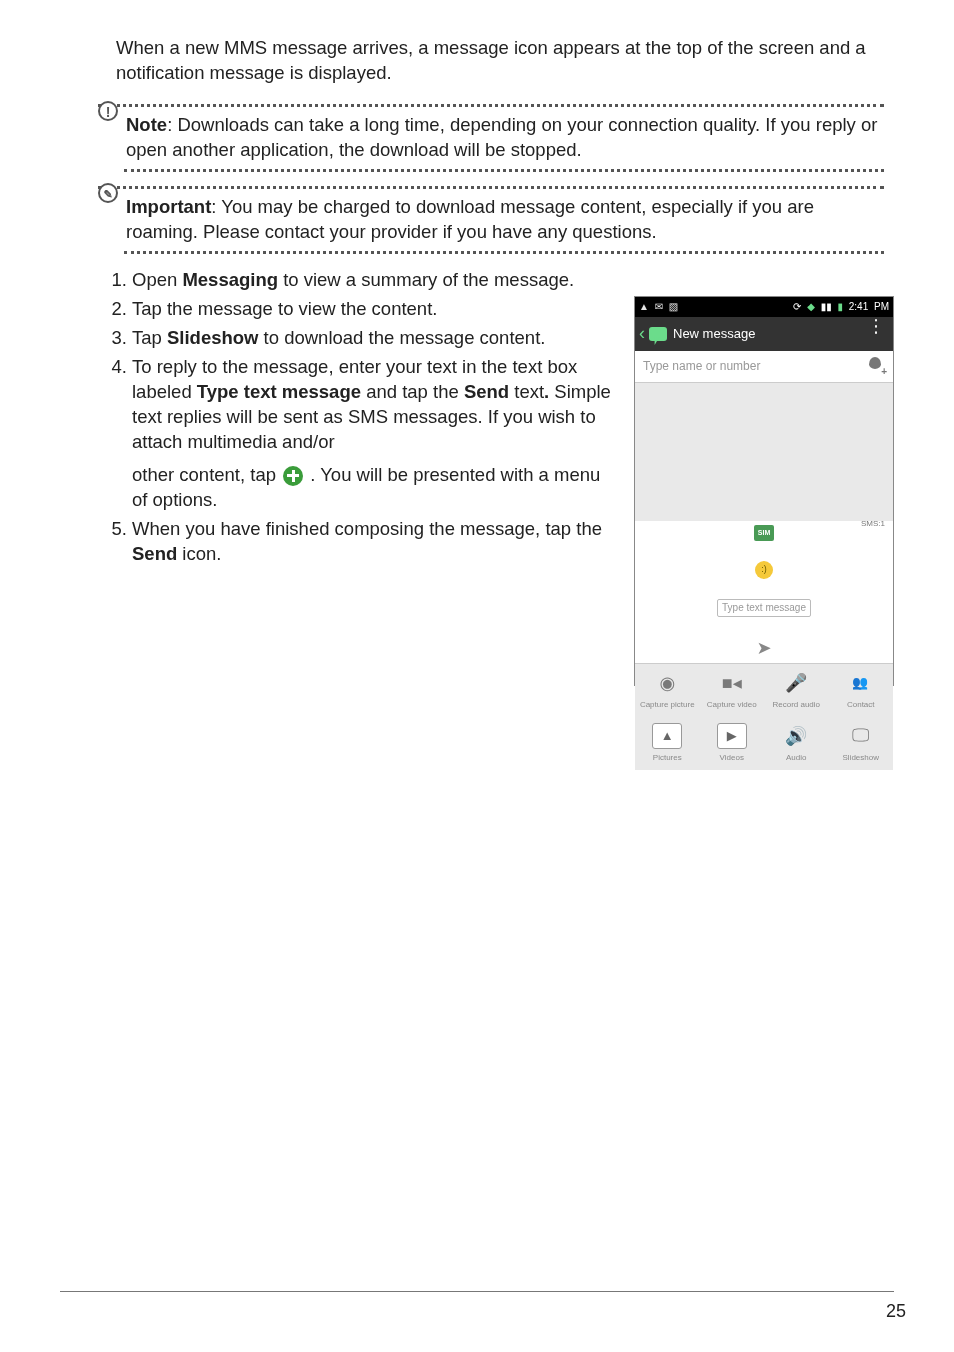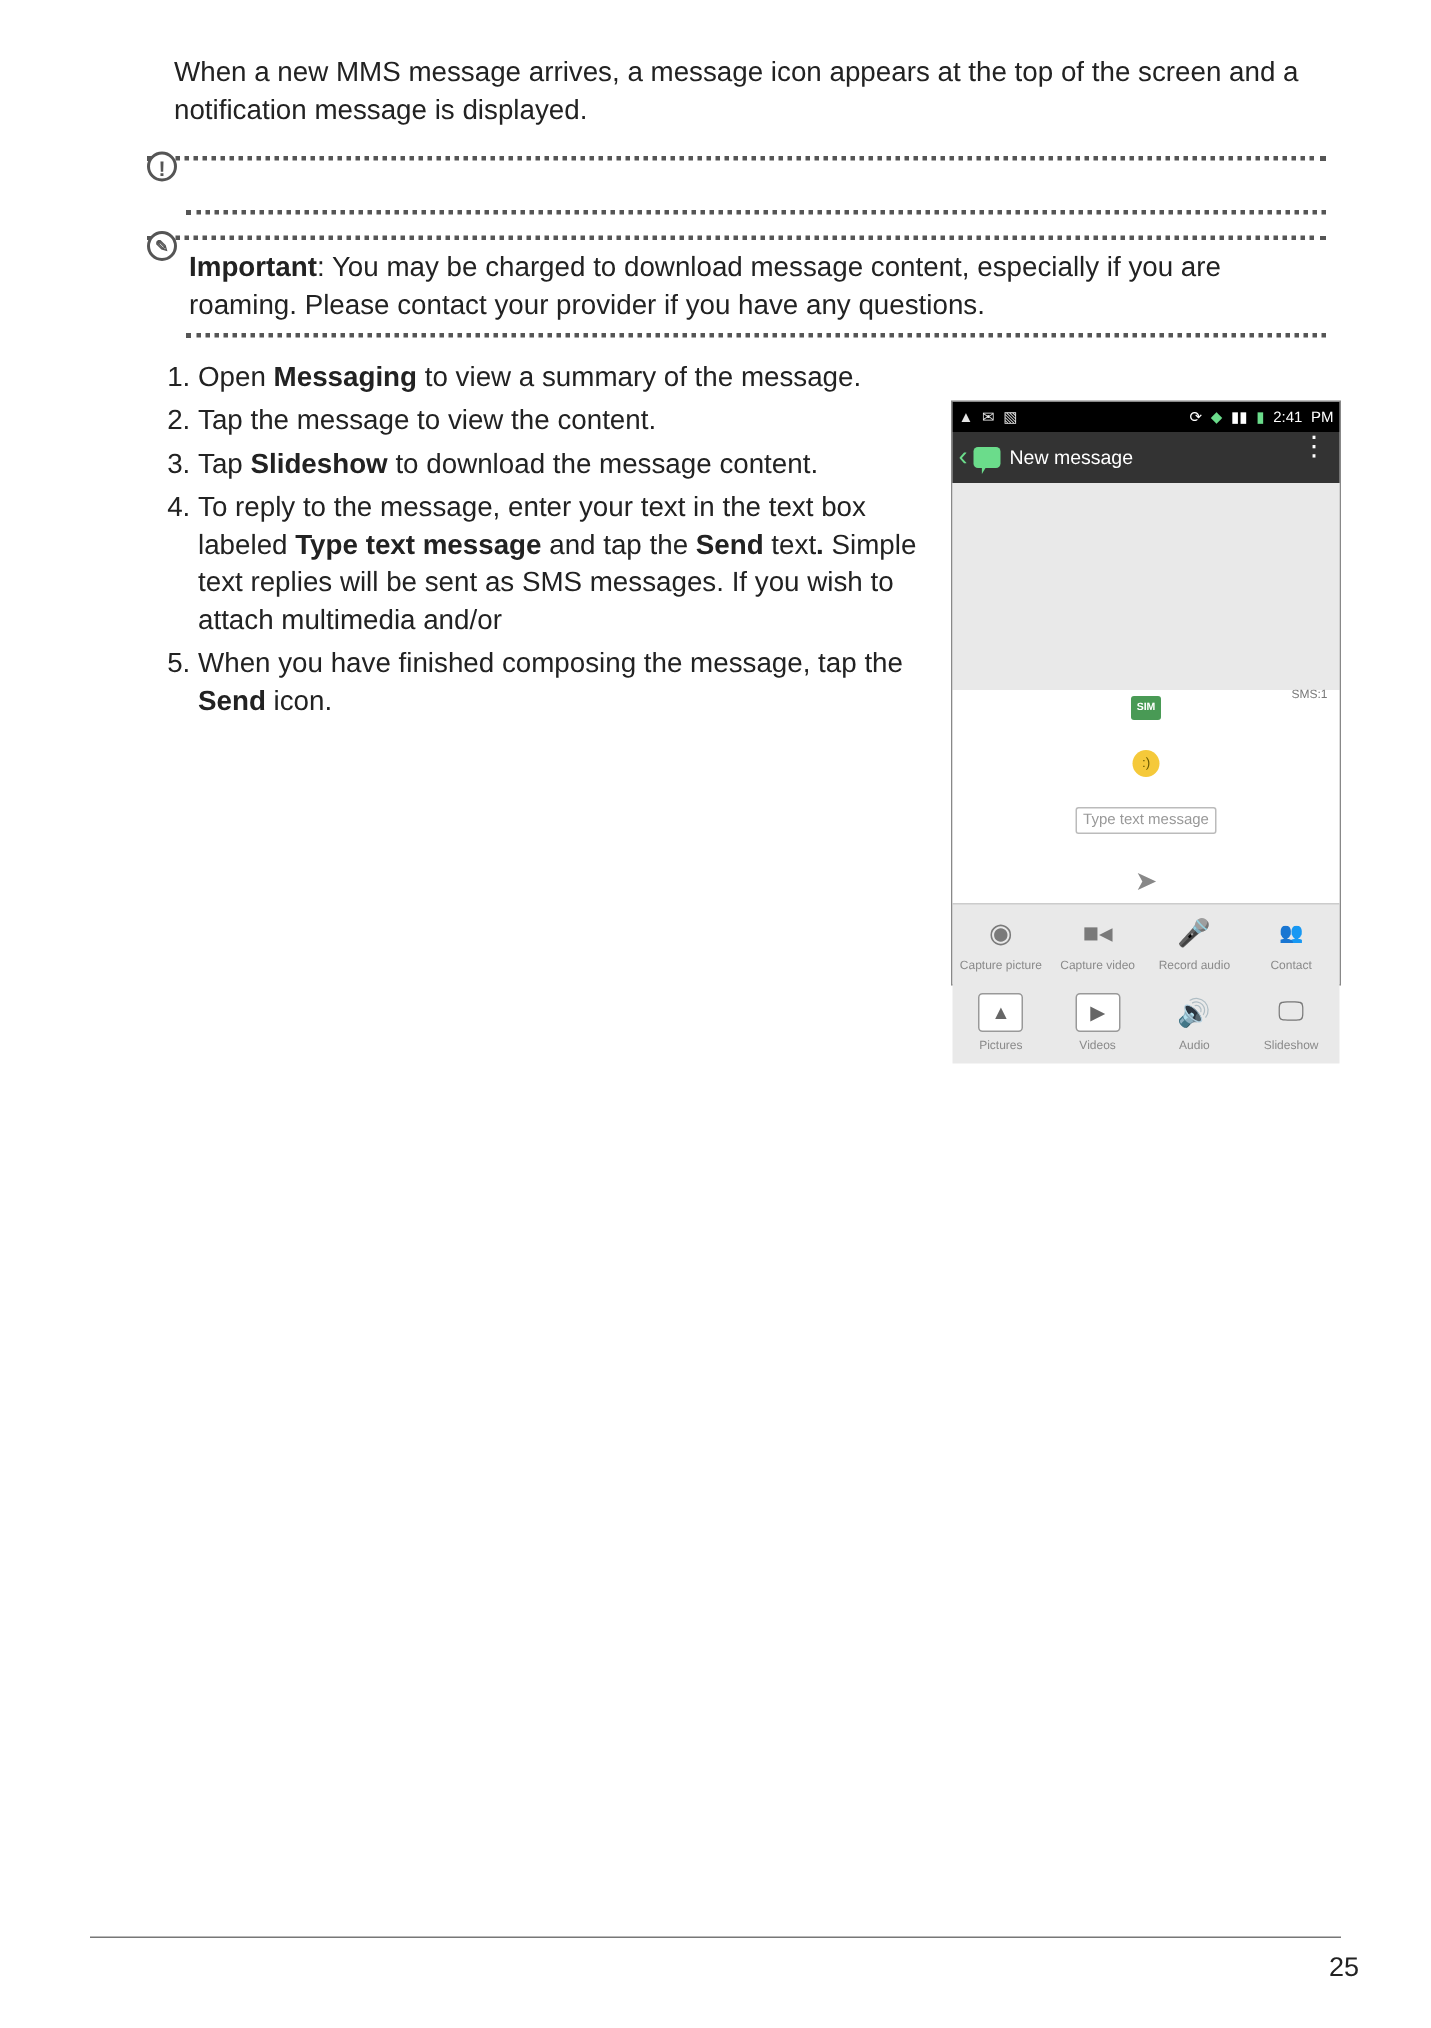--- a/index.html
+++ b/index.html
@@ -195,20 +195,23 @@
 </head>
 <body>
 
 <div class="page">
   <p class="intro">When a new MMS message arrives, a message icon appears at the top of the screen and a notification message is displayed.</p>
 
   <div class="note-block">
     <hr class="dashed top">
     <div class="note-inner">
       <div class="note-icon"><span class="iconc">!</span></div>
+      <div class="note-text">
+        <b>Note</b><span>: Downloads can take a long time, depending on your connection quality. If you reply or open another application, the download will be stopped.</span>
+      </div>
     </div>
     <hr class="dashed">
   </div>
 
   <div class="note-block">
     <hr class="dashed top">
     <div class="note-inner">
       <div class="note-icon"><span class="iconc pen">✎</span></div>
       <div class="note-text">
         <b>Important</b><span>: You may be charged to download message content, especially if you are roaming. Please contact your provider if you have any questions.</span>
@@ -217,20 +220,23 @@
     <hr class="dashed">
   </div>
 
   <div class="content-row">
     <ol class="steps">
       <li><span>Open </span><b>Messaging</b><span> to view a summary of the message.</span></li>
       <li>Tap the message to view the content.</li>
       <li><span>Tap </span><b>Slideshow</b><span> to download the message content.</span></li>
       <li>
         <span>To reply to the message, enter your text in the text box labeled </span><b>Type text message</b><span> and tap the </span><b>Send</b><span> text</span><b>.</b><span> Simple text replies will be sent as SMS messages. If you wish to attach multimedia and/or </span>
+        <div class="sub-para">
+          <span>other content, tap </span><span class="plus-inline"></span><span> . You will be presented with a menu of options.</span>
+        </div>
       </li>
       <li><span>When you have finished composing the message, tap the </span><b>Send</b><span> icon.</span></li>
     </ol>
 
     <div class="phone">
       <div class="statusbar">
         <div class="left">
           <span>▲</span>
           <span>✉</span>
           <span>▧</span>
@@ -241,20 +247,24 @@
           <span>▮▮</span>
           <span class="batt">▮</span>
           <span>2:41</span><span> PM</span>
         </div>
       </div>
       <div class="hdr">
         <span class="back">‹</span>
         <span class="msgicon"></span>
         <span class="title">New message</span>
         <span class="dots">⋮</span>
+      </div>
+      <div class="recipient">
+        <span class="ph">Type name or number</span>
+        <span class="addc"></span>
       </div>
       <div class="msg-body"></div>
       <div class="compose">
         <span class="sms-label">SMS:1</span>
         <span class="chip">SIM</span>
         <span class="smiley"></span>
         <span class="msg-input">Type text message</span>
         <span class="send">➤</span>
       </div>
       <div class="attach-grid">

